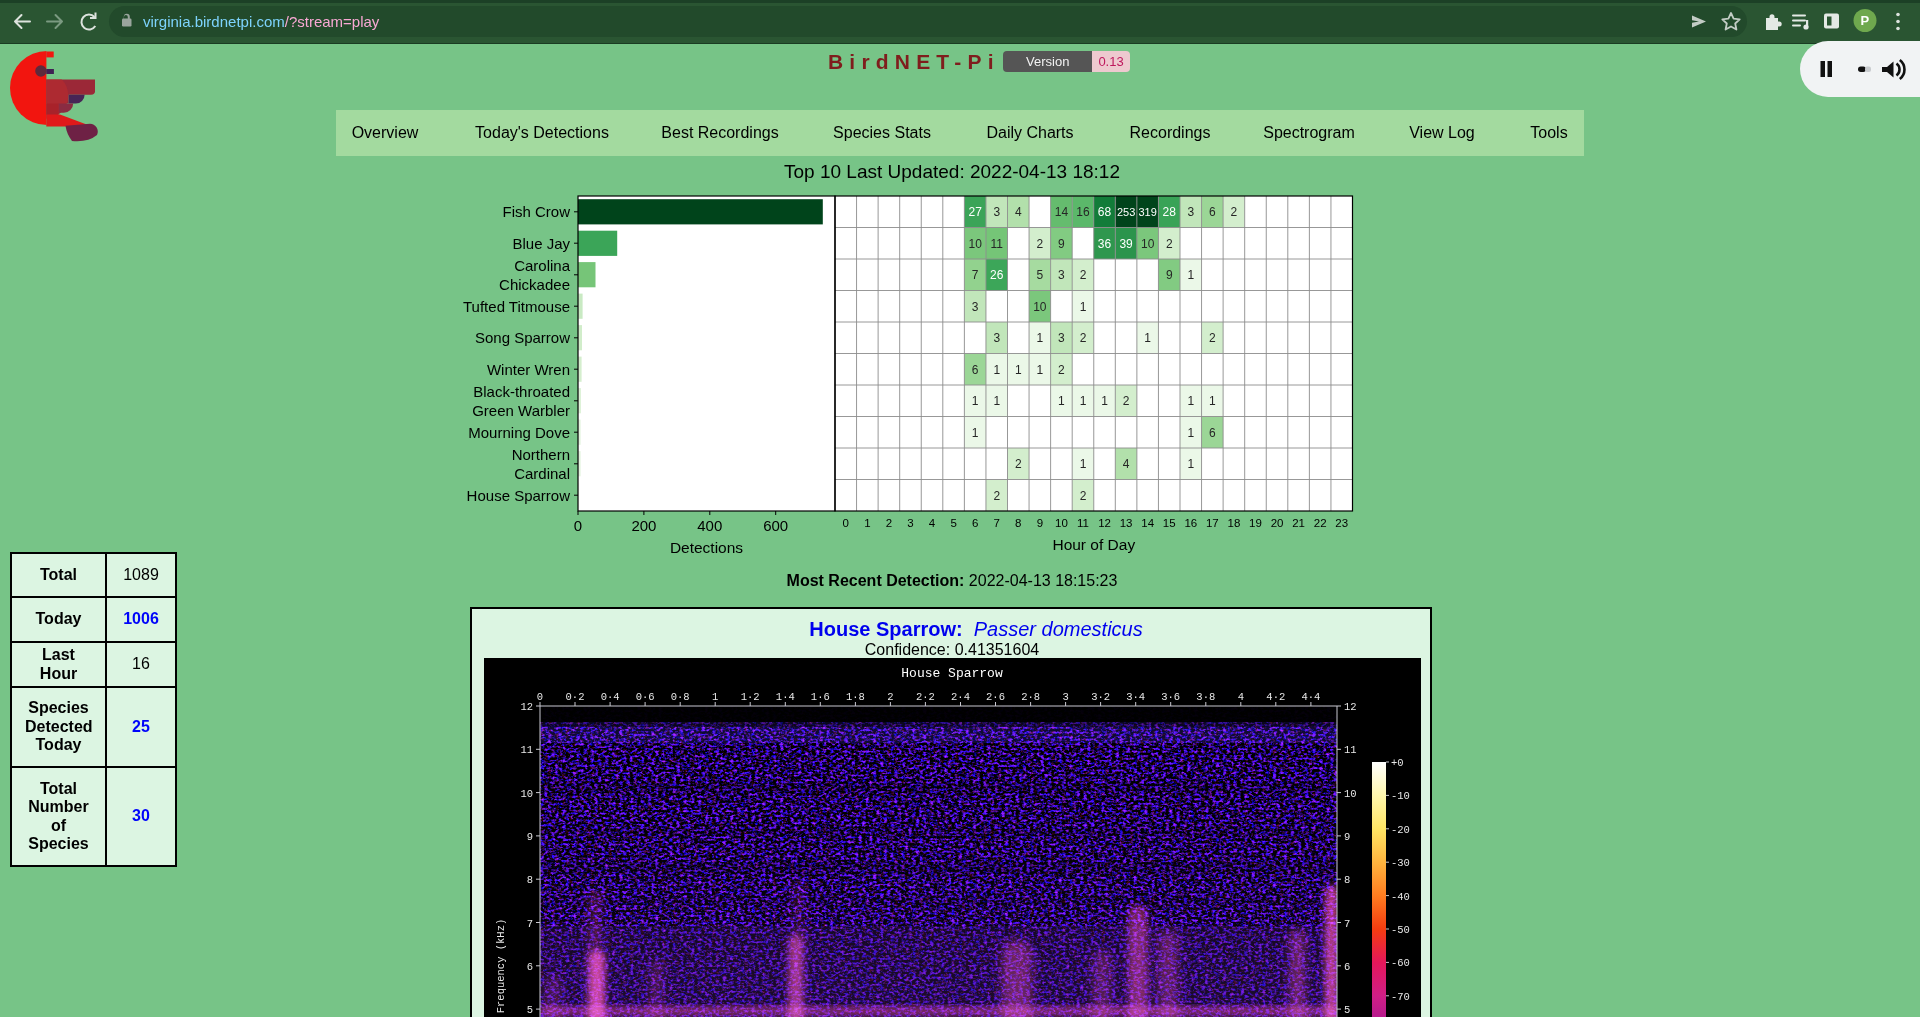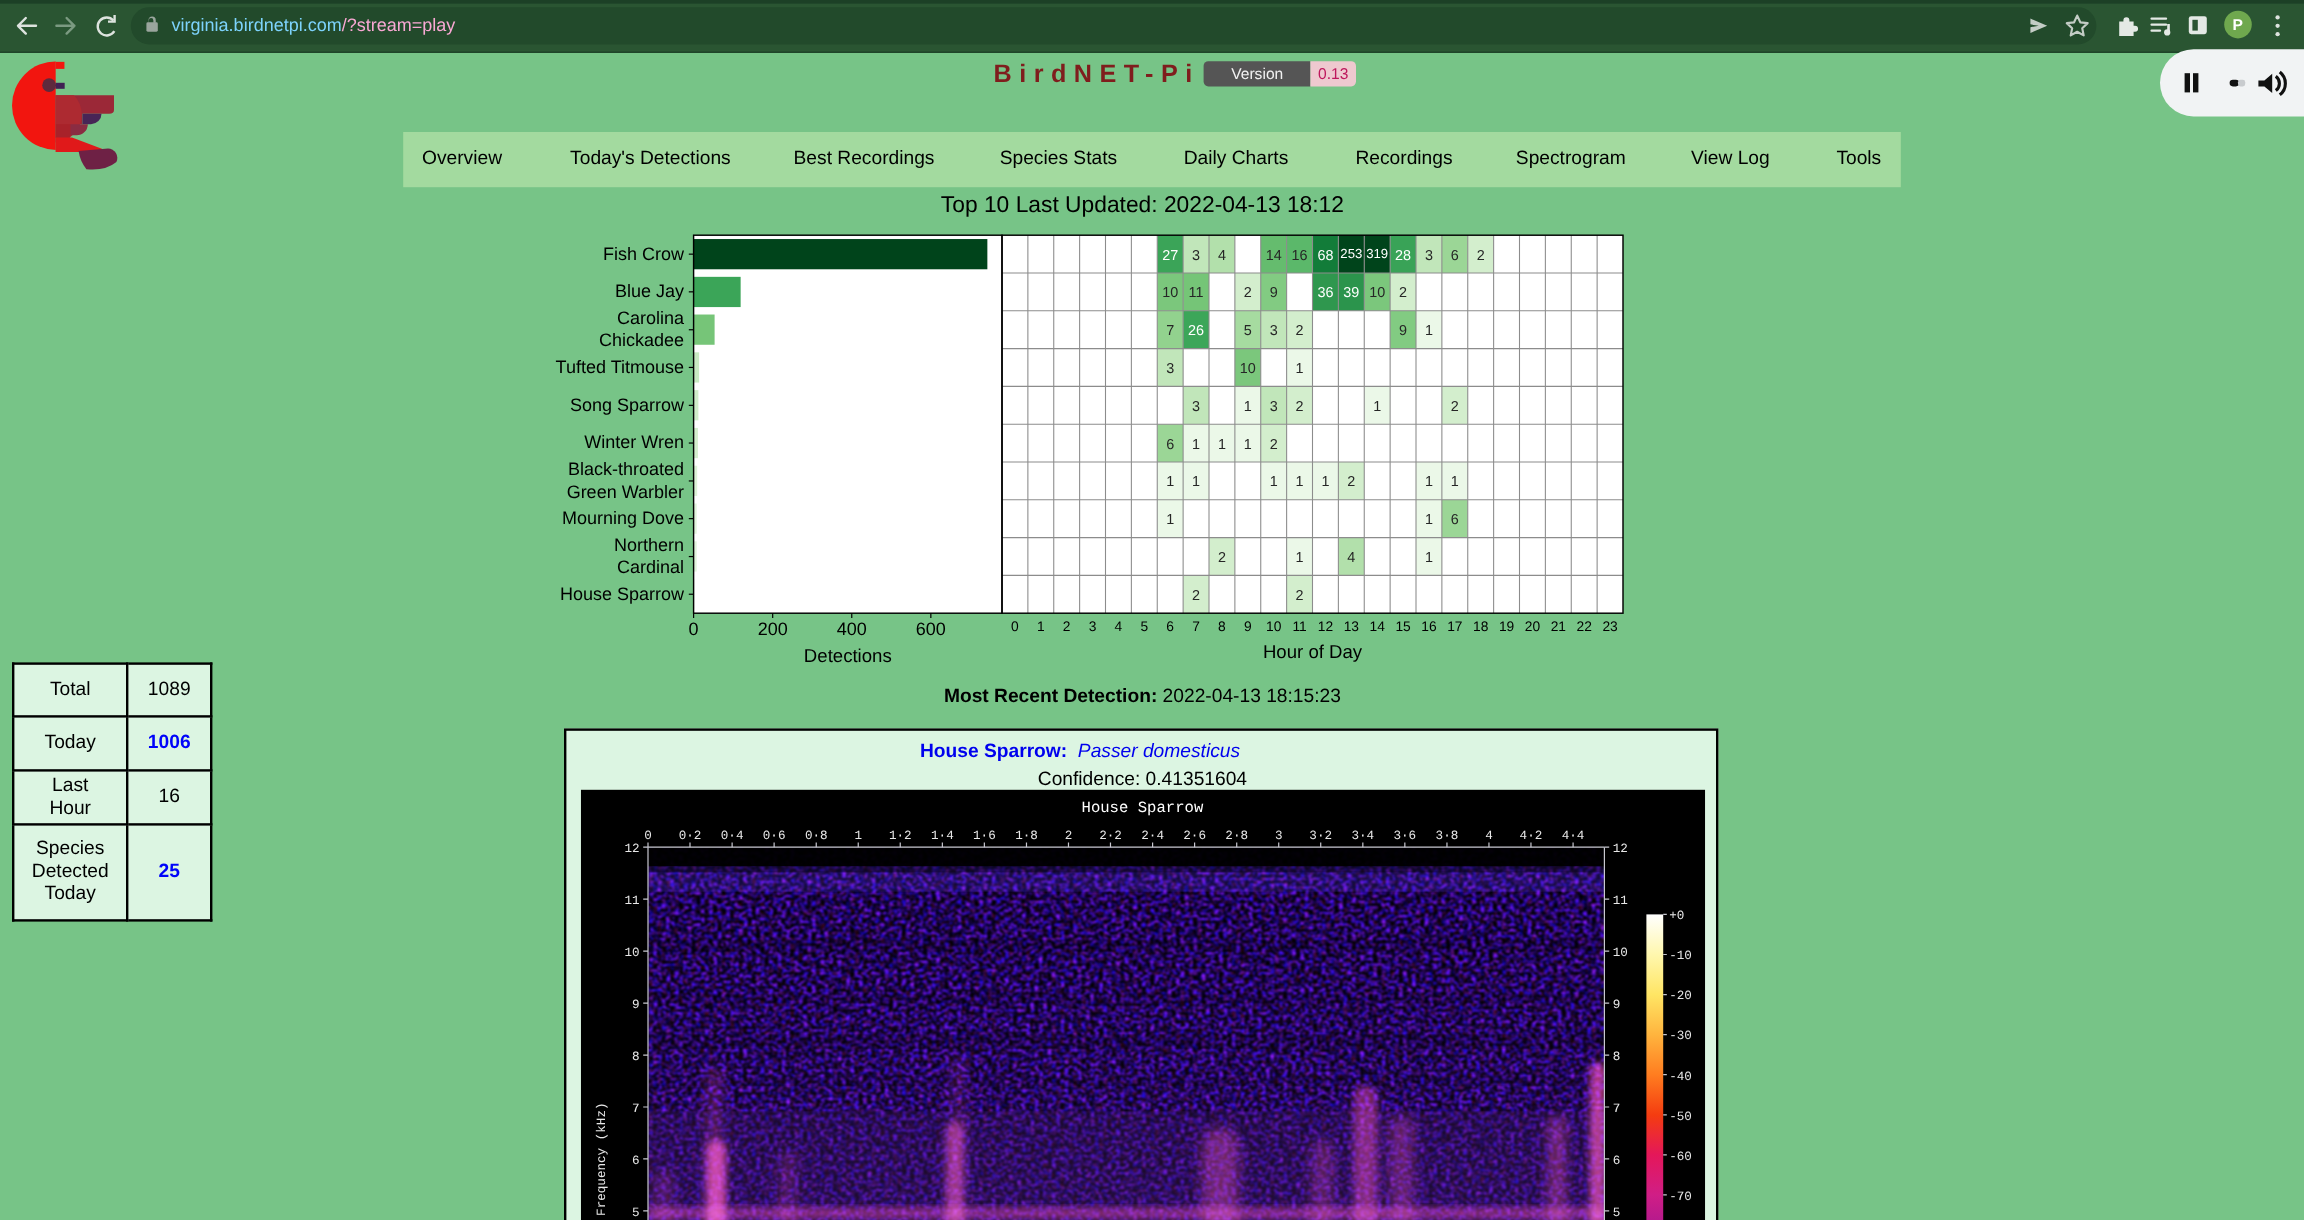--- a/index.html
+++ b/index.html
@@ -1,18 +1,18 @@
 <!DOCTYPE html>
 <html><head><meta charset="utf-8"><title>BirdNET-Pi</title><style>
 *{margin:0;padding:0;box-sizing:border-box}
 html,body{width:1920px;height:1017px;overflow:hidden}
 body{position:relative;background:#77c487;font-family:"Liberation Sans",sans-serif}
 .abs{position:absolute}
 td{border:2px solid #000;background:#dcf5e2;text-align:center;font-size:16px;line-height:18.4px;vertical-align:middle}
-td.tl{font-weight:normal;width:95px;padding:0 13px}
+td.tl{font-weight:bold;width:95px;padding:0 13px}
 td.tv{width:70px}
 td.tv.b{font-weight:bold;color:#0004fa}
 </style></head><body>
 <div style="position:absolute;left:0;top:0;width:1920px;height:44px;background:#2a5532">
 <div style="position:absolute;left:0;top:0;width:1920px;height:3px;background:#1c4026"></div>
 <div style="position:absolute;left:0;top:42.5px;width:1920px;height:1.5px;background:#1a3c23"></div>
 <div style="position:absolute;left:109px;top:6px;width:1638px;height:31px;border-radius:16px;background:#224a2b"></div>
 <svg width="1920" height="44" viewBox="0 0 1920 44" style="position:absolute;left:0;top:0" xmlns="http://www.w3.org/2000/svg">
 <g stroke="#dde3de" stroke-width="2" fill="none" stroke-linecap="round">
  <path d="M30 21.5 H15 M15 21.5 l6.5-6.5 M15 21.5 l6.5 6.5"></path>
@@ -332,25 +332,29 @@
         <td class="tv b">1006</td>
       </tr>
 <tr style="height:45px">
         <td class="tl">Last Hour</td>
         <td class="tv">16</td>
       </tr>
 <tr style="height:80px">
         <td class="tl">Species Detected Today</td>
         <td class="tv b">25</td>
       </tr>
+<tr style="height:99px">
+        <td class="tl">Total Number of Species</td>
+        <td class="tv b">30</td>
+      </tr>
 </tbody>
   </table>
 <div class="abs" style="left:952px;top:572px;transform:translateX(-50%);font-size:16px;white-space:nowrap"><b>Most Recent Detection:</b> 2022-04-13 18:15:23</div>
 <div class="abs" style="left:470px;top:607px;width:962px;height:500px;border:2px solid #000;background:#dcf5e2"></div>
-<div class="abs" style="left:900px;top:618px;transform:translateX(-50%);font-size:16px;white-space:nowrap"><span style="color:#0000ee;font-weight:bold">House Sparrow:</span><span style="color:#0000ee;font-style:italic">&nbsp; Passer domesticus</span></div>
+<div class="abs" style="left:976px;top:618px;transform:translateX(-50%);font-size:20px;white-space:nowrap"><span style="color:#0000ee;font-weight:bold">House Sparrow:</span><span style="color:#0000ee;font-style:italic">&nbsp; Passer domesticus</span></div>
 <div class="abs" style="left:952px;top:641px;transform:translateX(-50%);font-size:16px;white-space:nowrap">Confidence: 0.41351604</div>
 <svg width="937" height="561" viewBox="0 0 937 561" style="position:absolute;left:484px;top:658px" xmlns="http://www.w3.org/2000/svg">
 <defs>
 <filter id="spnz" x="0" y="0" width="100%" height="100%" color-interpolation-filters="sRGB">
  <feTurbulence type="fractalNoise" baseFrequency="0.28 0.42" numOctaves="3" seed="41"></feTurbulence>
  <feColorMatrix type="matrix" values="1.05 1.0 0 0 -0.92  0.22 0.15 0 0 -0.17  3.6 0.55 0 0 -1.78  0 0 0 0 1"></feColorMatrix>
  <feGaussianBlur stdDeviation="0.7"></feGaussianBlur>
 </filter>
 <filter id="blur5" x="-60%" y="-20%" width="220%" height="140%">
         <feGaussianBlur stdDeviation="5"></feGaussianBlur>

